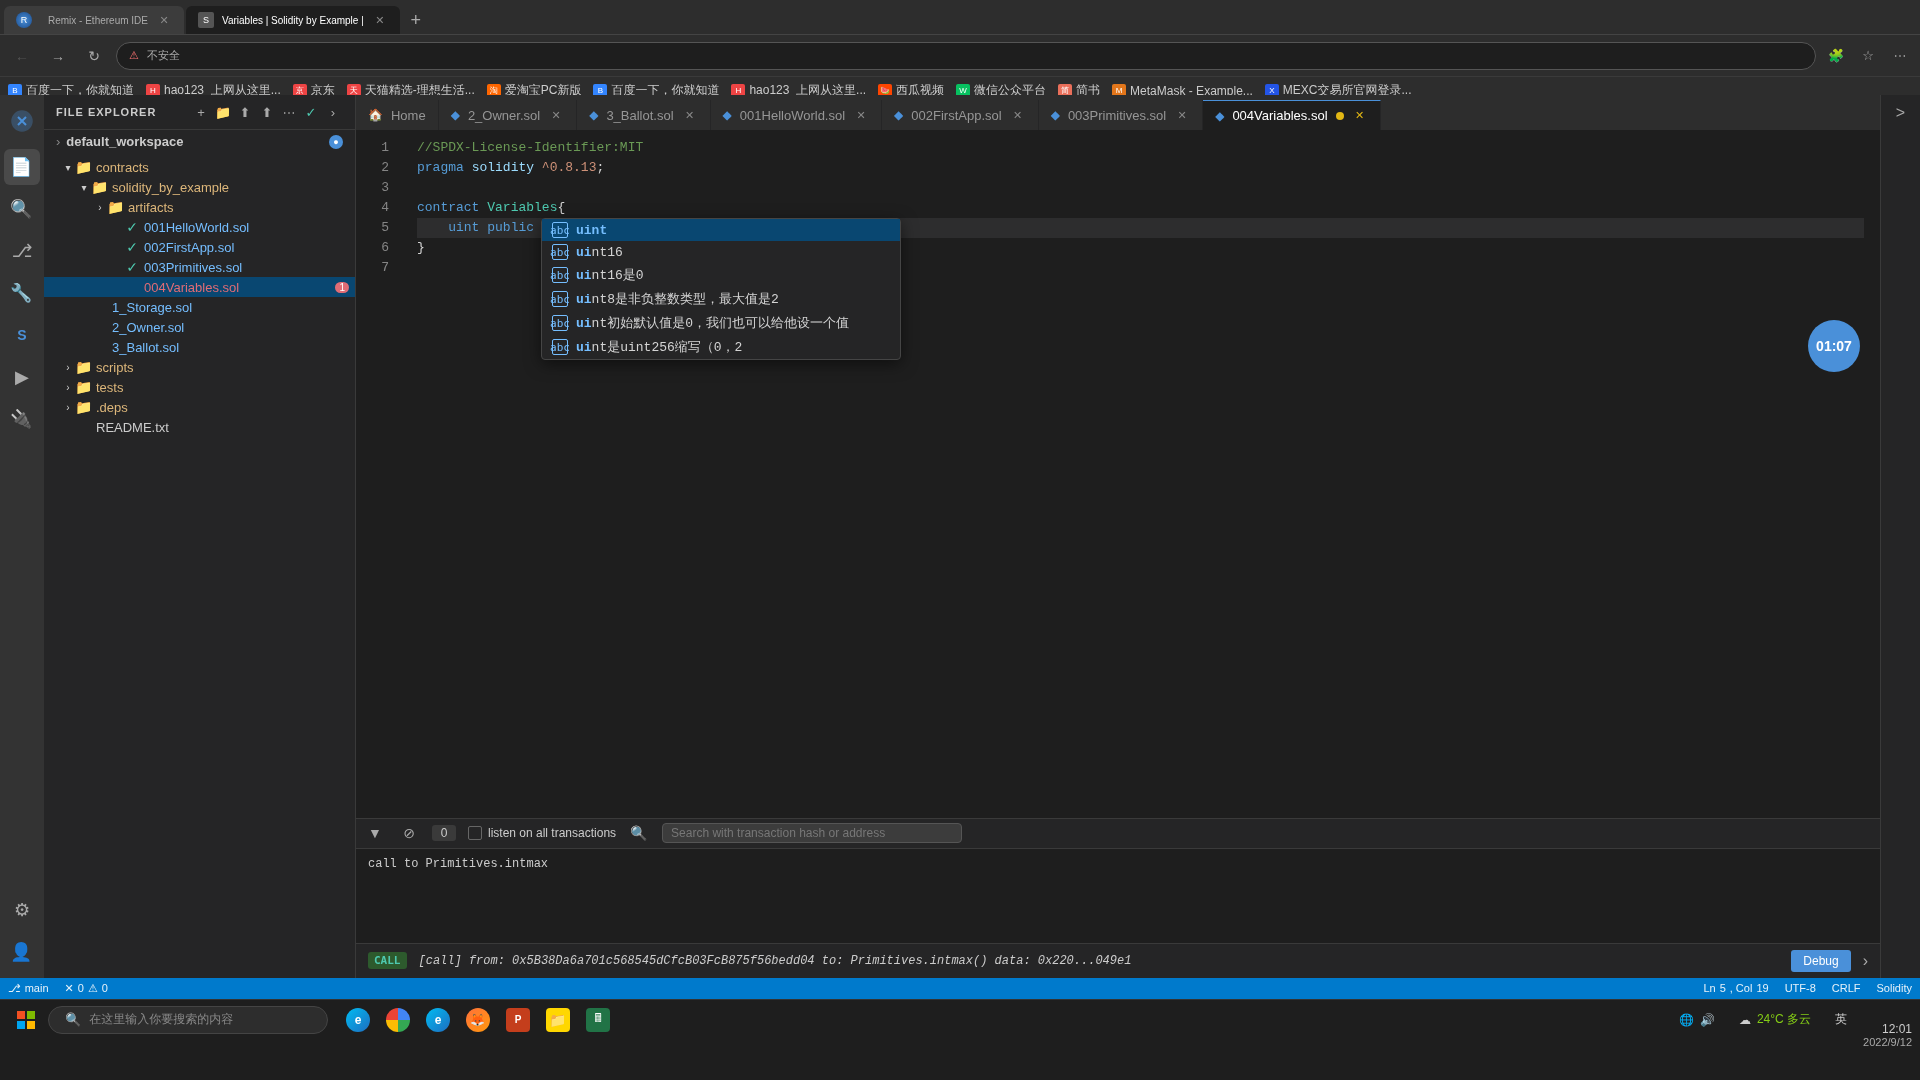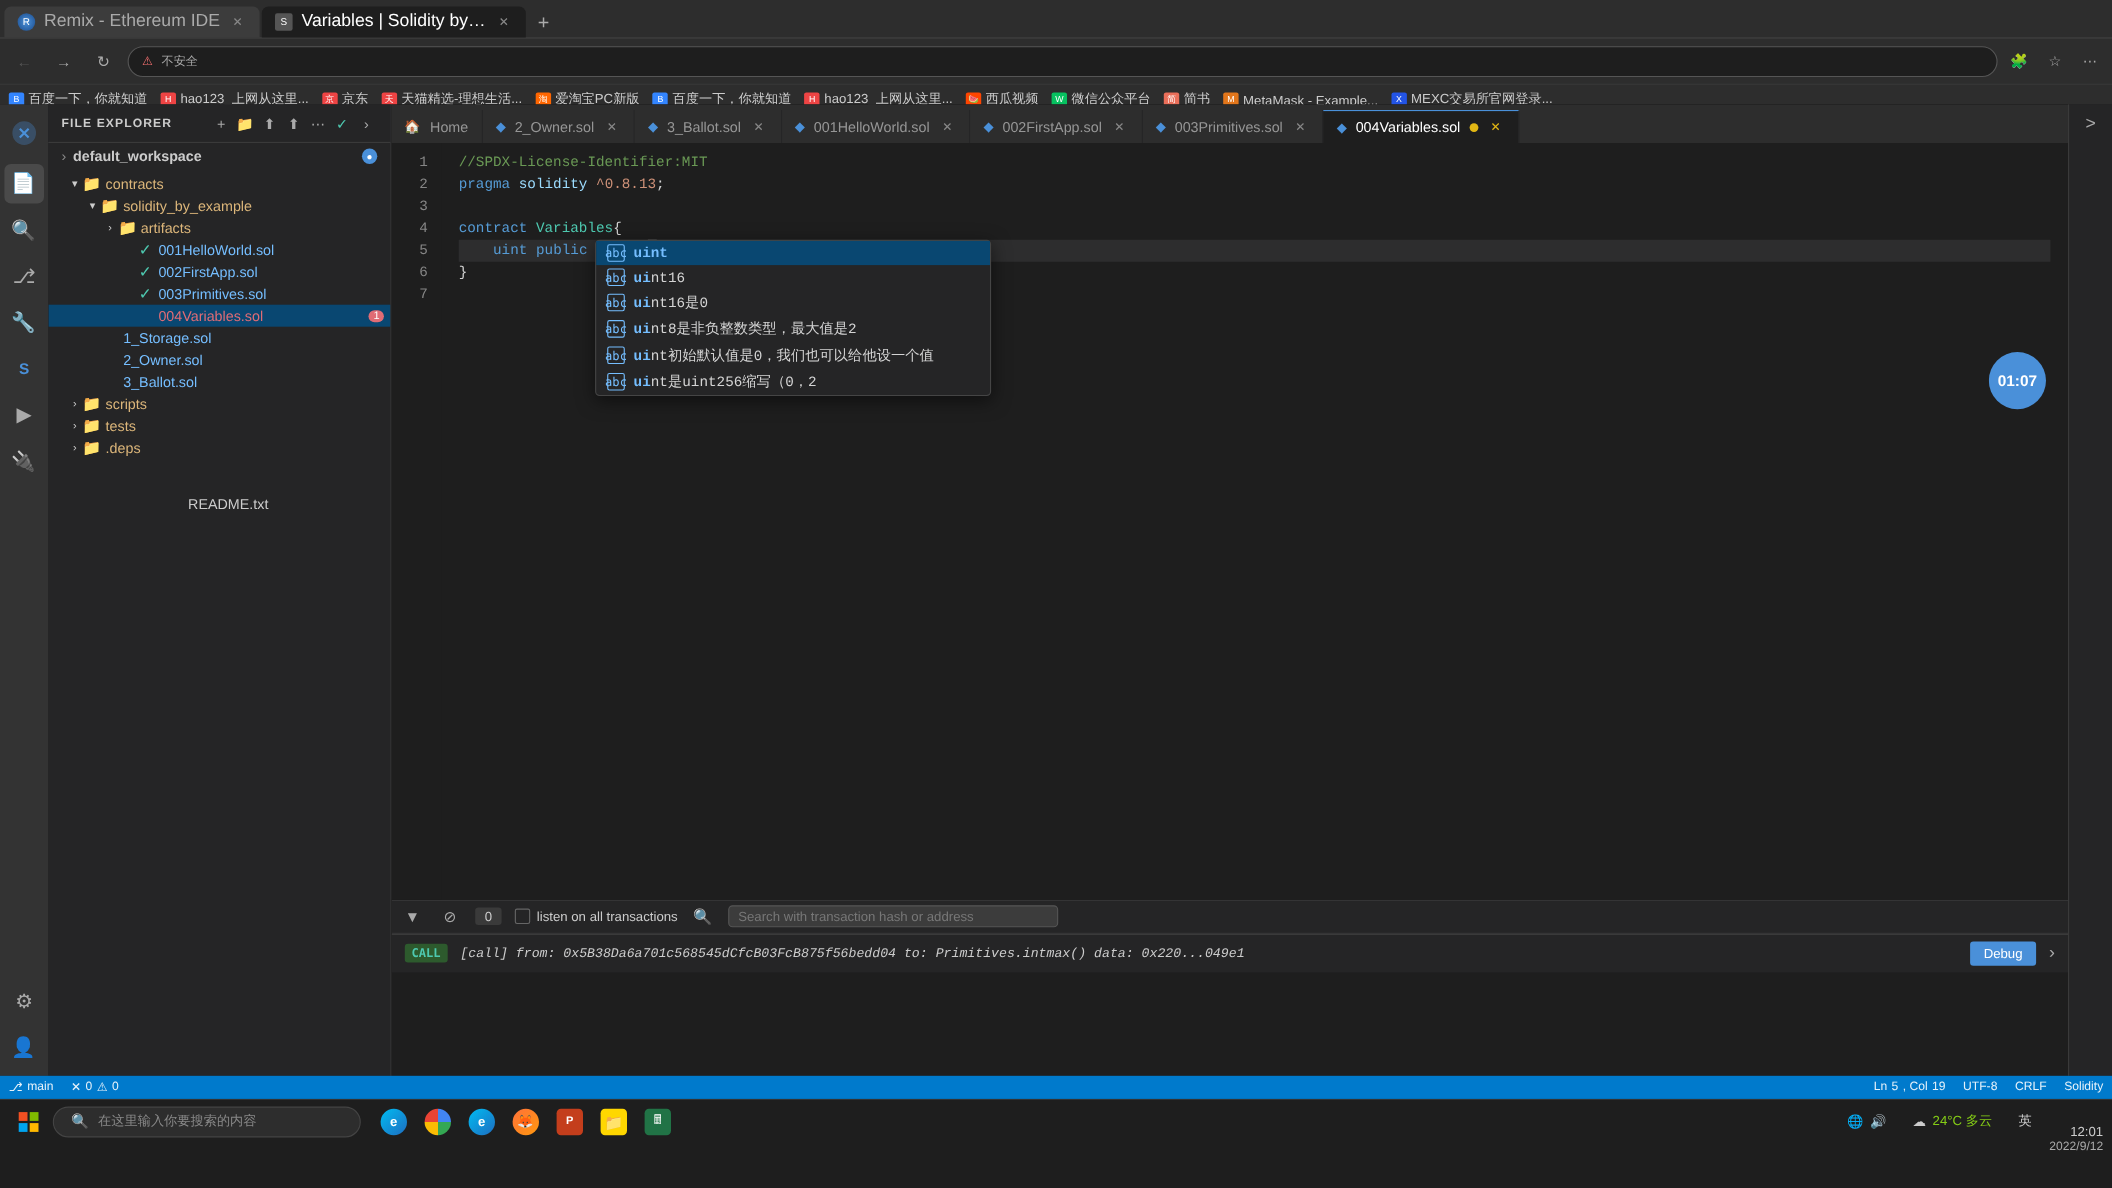--- a/index.html
+++ b/index.html
@@ -44,21 +44,21 @@
       background: #1e1e1e;
       color: #fff;
     }
     .tab-favicon {
       width: 16px; height: 16px;
       border-radius: 2px;
       background: #4a90d9;
       display: flex; align-items: center; justify-content: center;
       font-size: 9px; color: white; flex-shrink: 0;
     }
-    .tab-title { flex: 1; white-space: nowrap; overflow: hidden; text-overflow: ellipsis; font-size: 16px; }
+    .tab-title { flex: 1; white-space: nowrap; overflow: hidden; text-overflow: ellipsis; font-size: 10px; text-align: right; }
     .tab-close { 
       width: 16px; height: 16px; 
       border-radius: 3px; 
       display: flex; align-items: center; justify-content: center;
       font-size: 11px; cursor: pointer; color: #888;
     }
     .new-tab-btn {
       width: 28px; height: 28px;
       display: flex; align-items: center; justify-content: center;
       color: #aaa; font-size: 18px; cursor: pointer;
@@ -820,21 +820,21 @@
           <div class="tree-icon">📁</div>
           <span class="tree-label folder">tests</span>
         </div>
 
         <div class="tree-item" style="padding-left:16px;">
           <div class="tree-chevron">›</div>
           <div class="tree-icon">📁</div>
           <span class="tree-label folder">.deps</span>
         </div>
 
-        <div class="tree-item" style="padding-left:16px;flex-direction:column;">
+        <div class="tree-item" style="padding-left:16px;">
           <div class="tree-chevron"></div>
           <div class="tree-icon"></div>
           <span class="tree-label">README.txt</span>
         </div>
       </div>
     </div>
 
     <div class="editor-container">
 
       <div class="editor-tabs">
@@ -976,20 +976,23 @@
           <div class="toolbar-count">0</div>
           <div class="toolbar-listen">
             <div class="toolbar-checkbox"></div>
             <span>listen on all transactions</span>
           </div>
           <div class="toolbar-btn">🔍</div>
           <div class="toolbar-search">
             <input type="text" placeholder="Search with transaction hash or address" style="">
           </div>
         </div>
+        <div class="bottom-content">
+          <div class="log-entry">call to Primitives.intmax</div>
+        </div>
 
         <div class="transaction-row">
           <span class="call-badge">CALL</span>
           <span class="transaction-text">[call] from: 0x5B38Da6a701c568545dCfcB03FcB875f56bedd04 to: Primitives.intmax() data: 0x220...049e1</span>
           <button class="debug-btn">Debug</button>
           <span class="expand-btn">›</span>
         </div>
       </div>
     </div>
 

